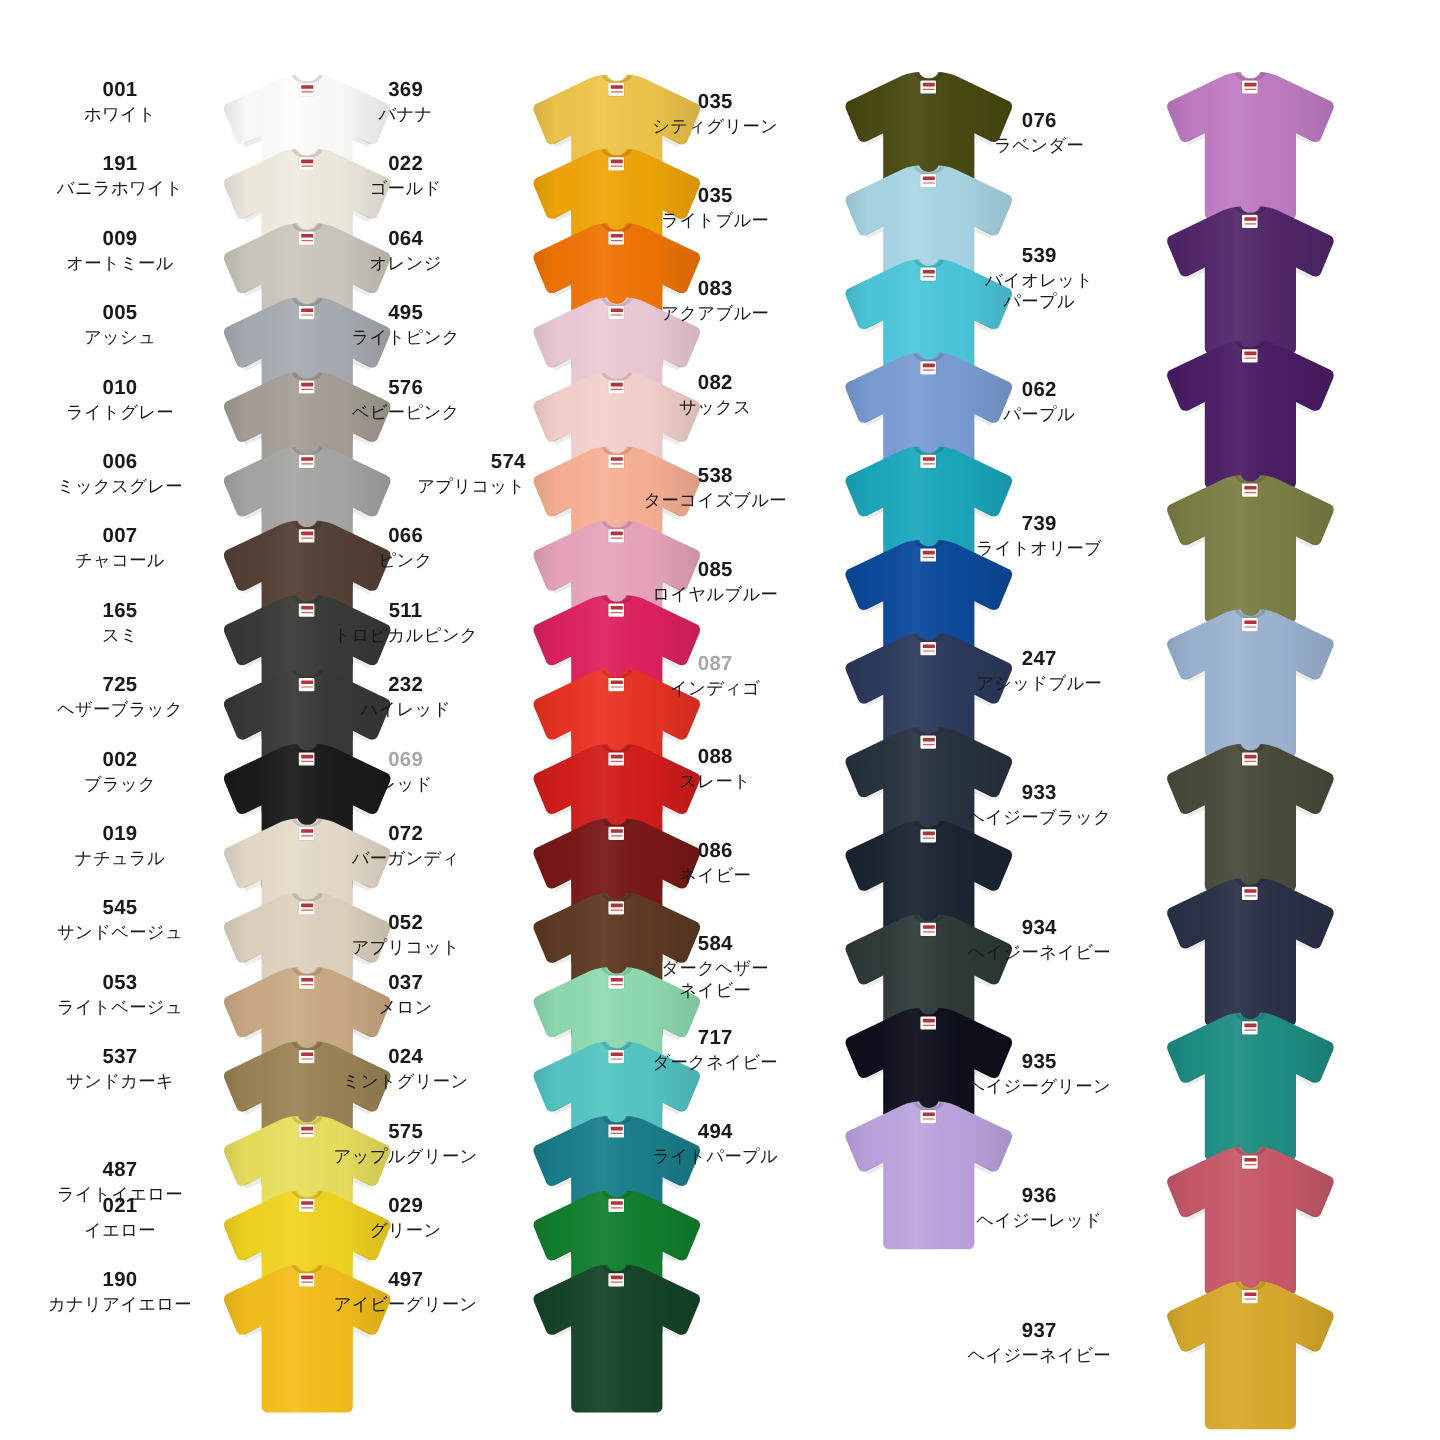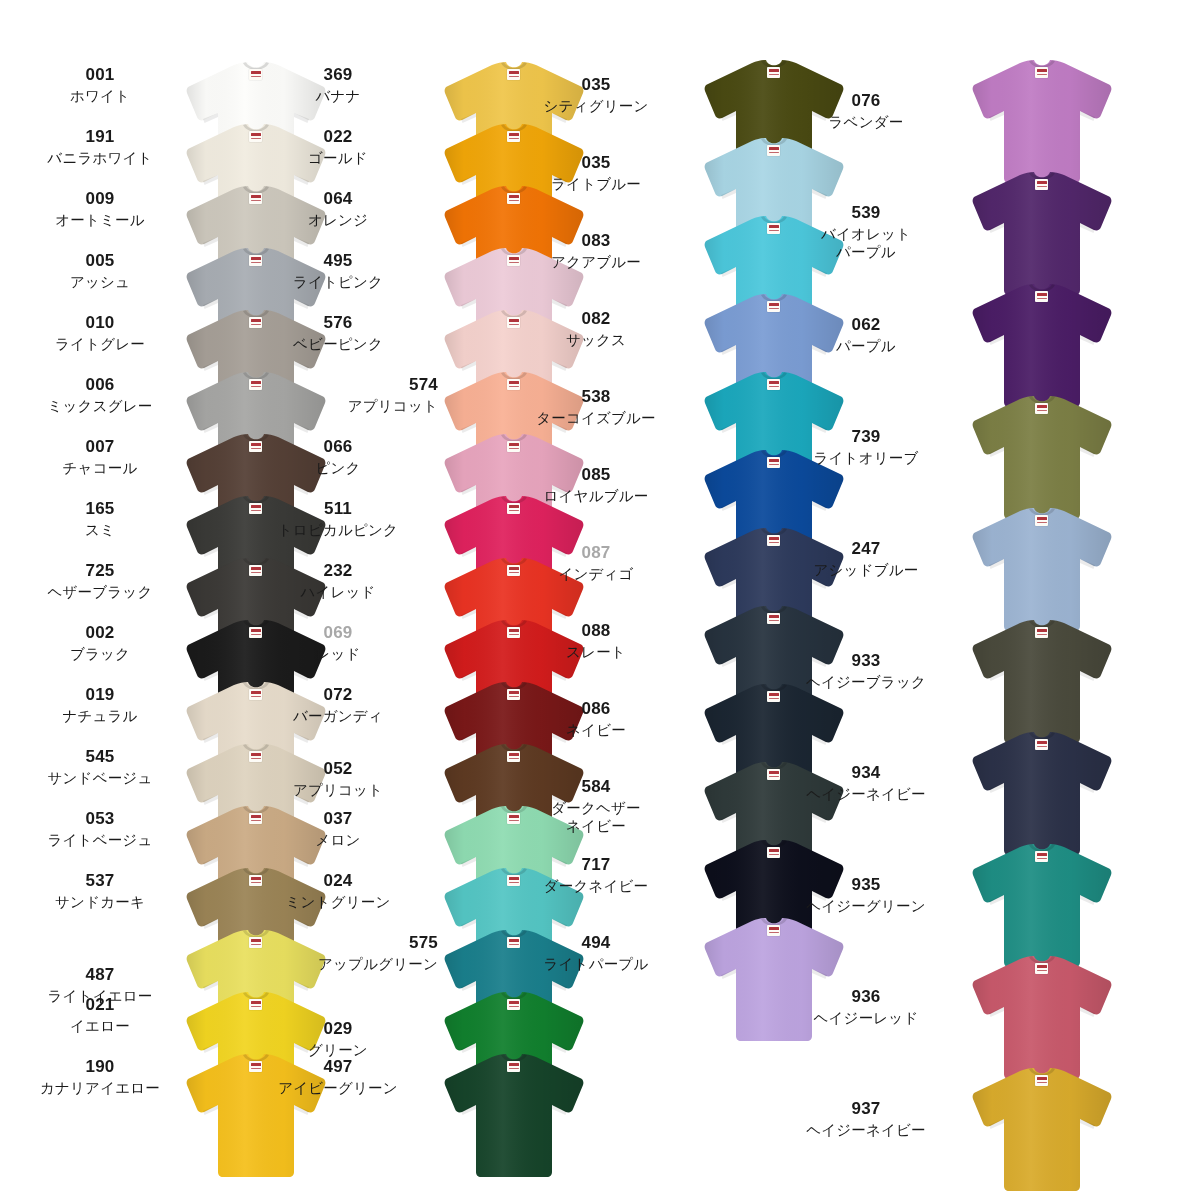--- a/index.html
+++ b/index.html
@@ -2192,25 +2192,25 @@
         <span class="swatch-name">アプリコット</span>
       </div>
       <div class="swatch-label" style="left: 238px; top: 810px; z-index: 500;">
         <span class="swatch-code">037</span>
         <span class="swatch-name">メロン</span>
       </div>
       <div class="swatch-label" style="left: 238px; top: 872px; z-index: 500;">
         <span class="swatch-code">024</span>
         <span class="swatch-name">ミントグリーン</span>
       </div>
-      <div class="swatch-label" style="left: 238px; top: 934px; z-index: 500; text-align: right;">
+      <div class="swatch-label" style="left: 238px; top: 934px; z-index: 500;">
         <span class="swatch-code">575</span>
         <span class="swatch-name">アップルグリーン</span>
       </div>
-      <div class="swatch-label" style="left: 238px; top: 1020px; z-index: 500; text-align: center;">
+      <div class="swatch-label" style="left: 238px; top: 996px; z-index: 500; text-align: center;">
         <span class="swatch-code">029</span>
         <span class="swatch-name">グリーン</span>
       </div>
       <div class="swatch-label" style="left: 238px; top: 1058px; z-index: 500;">
         <span class="swatch-code">497</span>
         <span class="swatch-name">アイビーグリーン</span>
       </div>
     </div>
     <div class="column" style="left: 0px;">
       <div class="shirt" style="left: 700px; top: 58px; z-index: 100;">

